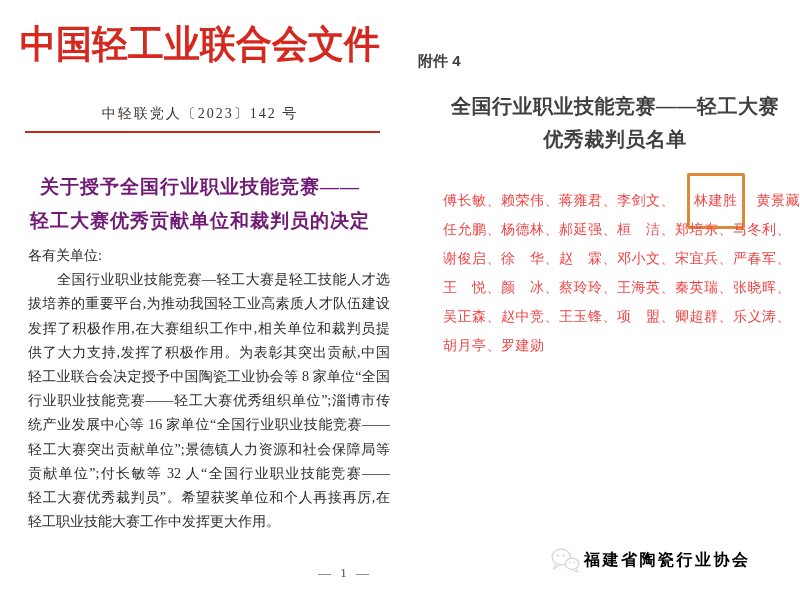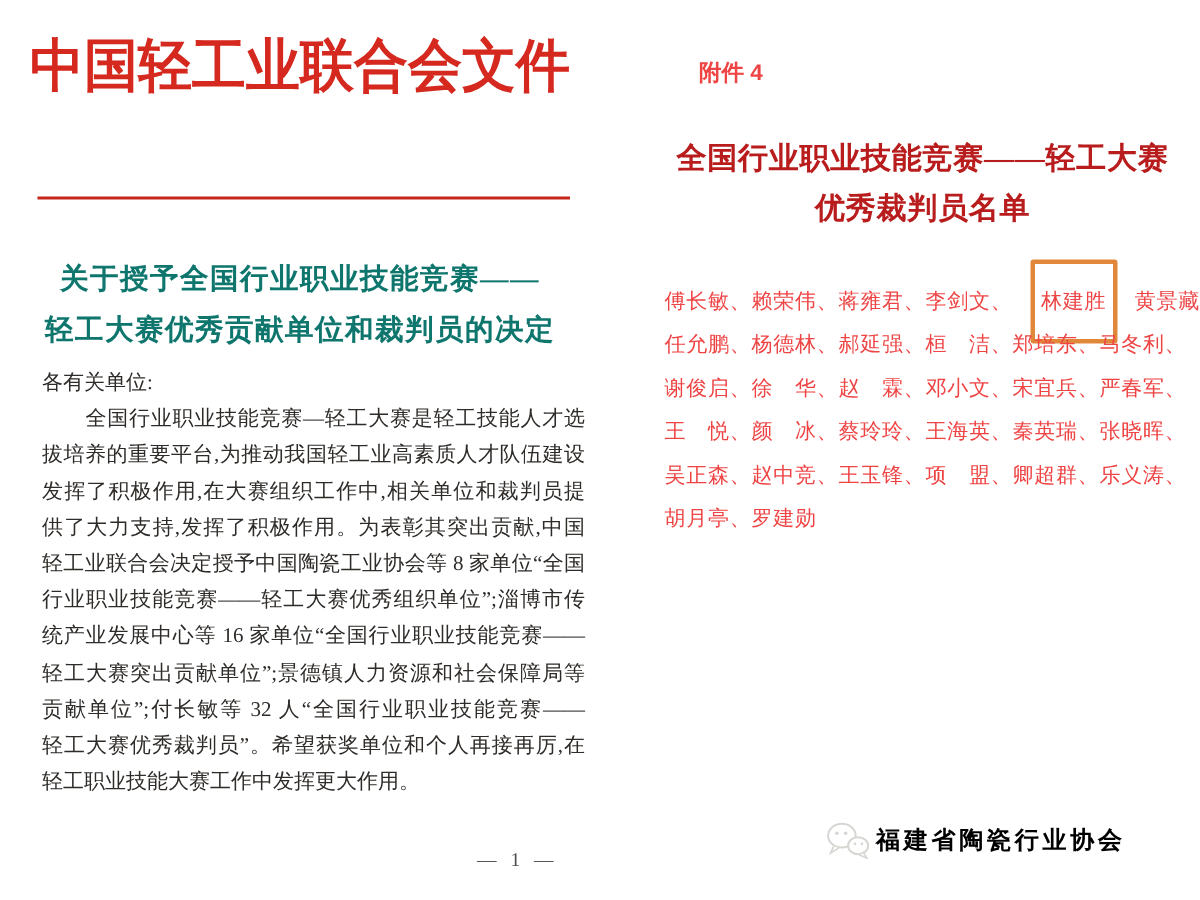--- a/index.html
+++ b/index.html
@@ -22,44 +22,43 @@
     position:absolute; top:105px; left:0; width:100%;
     text-align:center; font-size:14px; letter-spacing:2px; color:#38332f;
   }
   .red-line {
     position:absolute; top:131px; left:25px; width:355px; height:2px;
     background:#c6271b;
   }
   .doc-title {
     position:absolute; top:170px; left:10px; right:10px;
     text-align:center; font-size:19px; font-weight:bold;
-    line-height:34px; color:#0f766e; letter-spacing:1px;
+    line-height:34px; color:#701a75; letter-spacing:1px;
   }
   .body-text {
     position:absolute; top:244px; left:28px; width:362px;
     font-size:14px; line-height:24.2px; color:#2e2b28; letter-spacing:0px;
   }
   .body-line { text-align:justify; text-align-last:justify; white-space:nowrap0; }
   .body-line:first-child, .body-line:last-child { text-align-last:left; }
   .page-num {
     position:absolute; top:565px; right:28px;
     font-size:13px; color:#4c4c4c; letter-spacing:3px;
   }
 
   
   .attach-label {
-    position:absolute; top:39px; left:18px;
-    font-size:15px; font-weight:bold; color:#ef4444;
+    position:absolute; top:52px; left:18px;
+    font-size:15px; font-weight:bold; color:#404040;
     font-family:"Liberation Sans","DejaVu Sans",sans-serif;
-    margin-left:48px;
   }
   .right-title {
     position:absolute; top:90px; left:35px; right:5px;
     text-align:center; font-size:20px; font-weight:bold;
-    line-height:33px; color:#b91c1c; letter-spacing:0.5px;
+    line-height:33px; color:#404040; letter-spacing:0.5px;
   }
   .names {
     position:absolute; top:186px; left:43px; width:347px;
     font-size:14px; color:#ef4444; letter-spacing:0.5px;
   }
   .name-row {
     display:flex; justify-content:space-between; align-items:center;
     height:29px;
   }
   .name-row.last { justify-content:flex-start; }
@@ -74,20 +73,21 @@
     color:#000000; font-size:16px; letter-spacing:2.5px;
     font-weight:bold;
   }
   .watermark svg { display:block; }
 </style>
 </head>
 <body>
 
 <div class="page page-left">
   <div class="doc-header">中国轻工业联合会文件</div>
+  <div class="doc-number">中轻联党人〔2023〕142 号</div>
   <div class="red-line"></div>
   <div class="doc-title">
     <div>关于授予全国行业职业技能竞赛——</div>
     <div>轻工大赛优秀贡献单位和裁判员的决定</div>
   </div>
   <div class="body-text">
       <div class="body-line">各有关单位:</div>
       <div class="body-line">　　全国行业职业技能竞赛—轻工大赛是轻工技能人才选</div>
       <div class="body-line">拔培养的重要平台,为推动我国轻工业高素质人才队伍建设</div>
       <div class="body-line">发挥了积极作用,在大赛组织工作中,相关单位和裁判员提</div>

